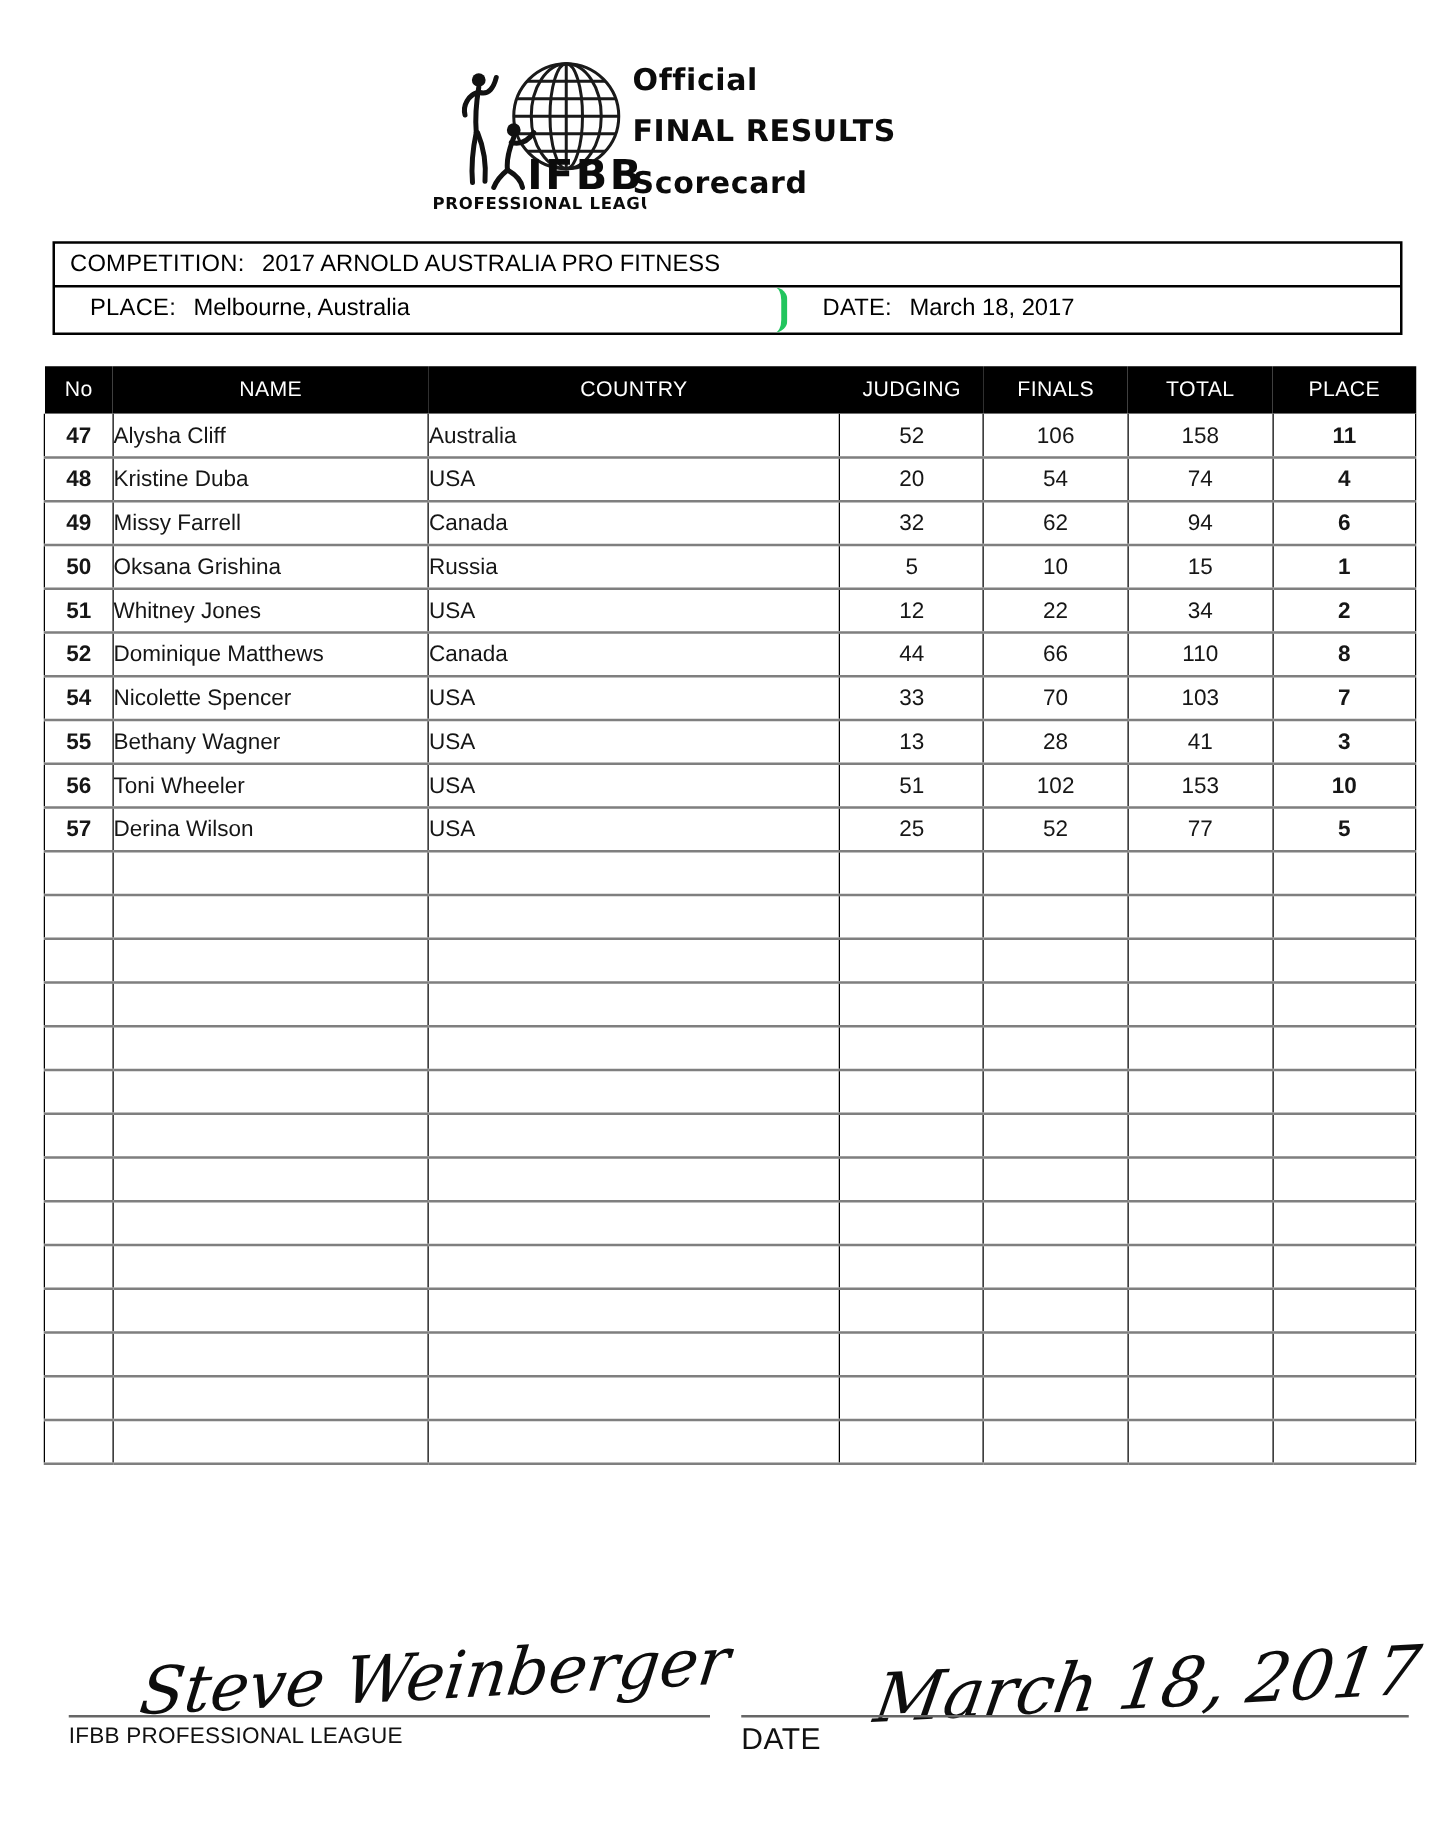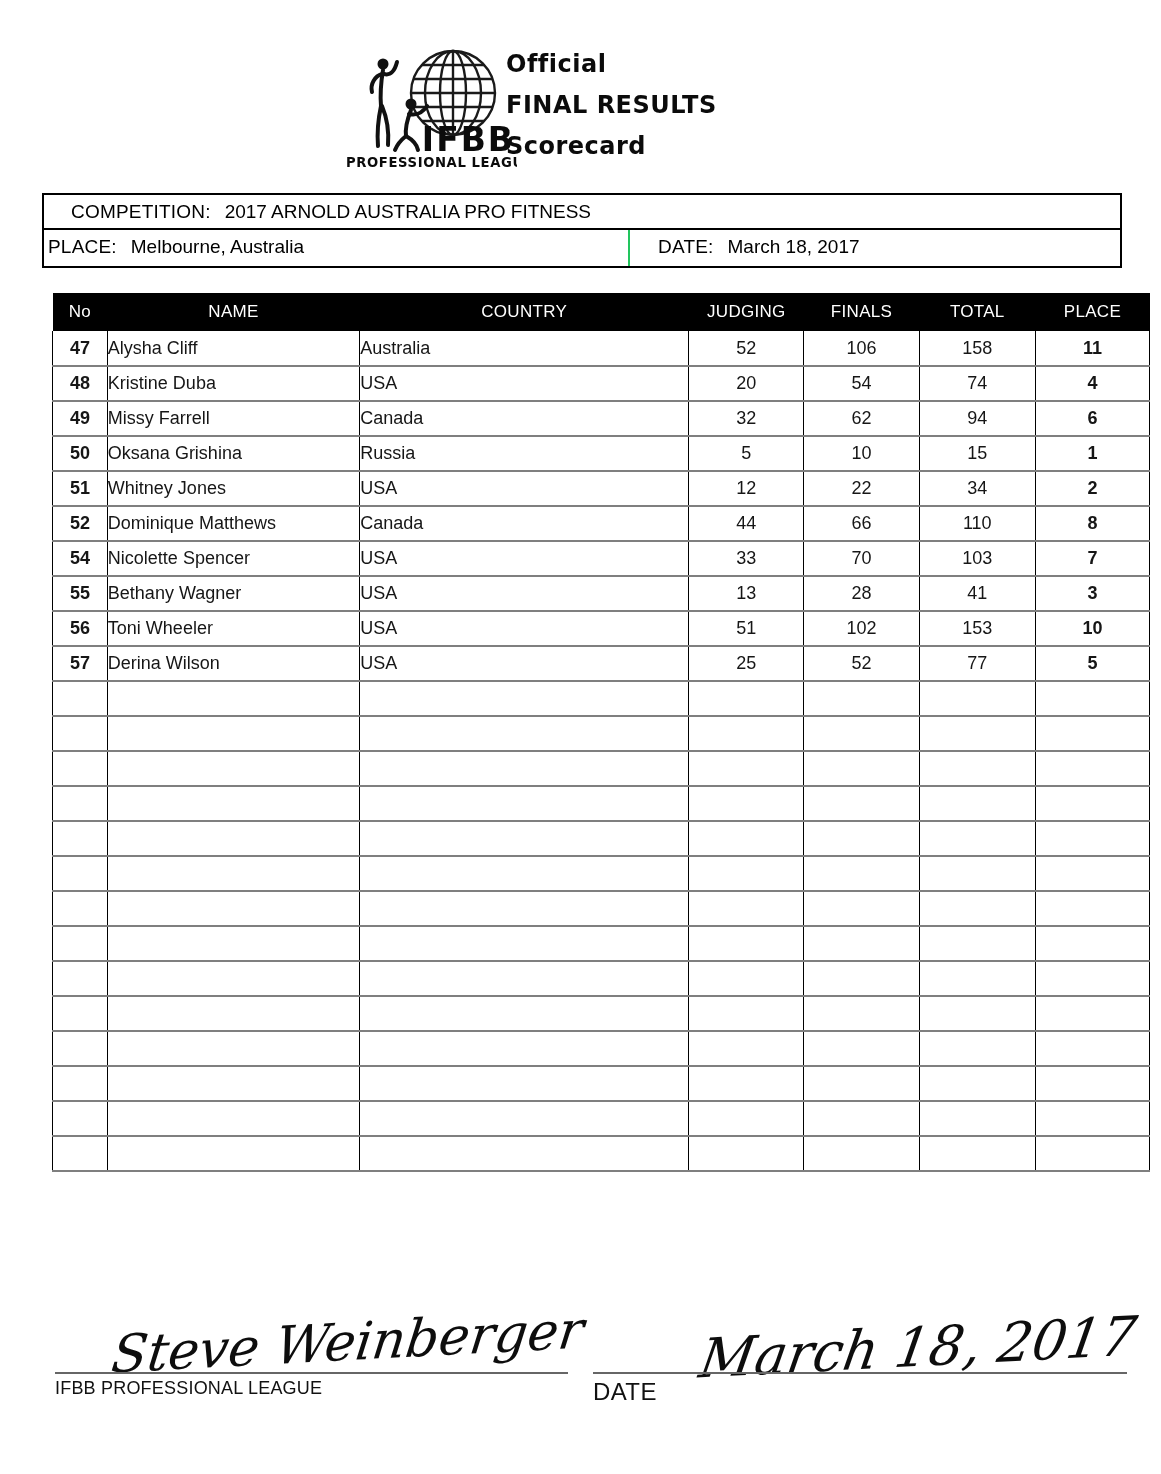--- a/index.html
+++ b/index.html
@@ -8,30 +8,30 @@
   .page { position:relative; width:1161px; height:1474px; background:#fff; overflow:hidden; }
 
   
   .logo { position:absolute; left:345px; top:48px; width:172px; height:122px; }
   .title-block { position:absolute; left:506px; top:44px; line-height:41px;
                  font-size:24px; font-weight:bold; letter-spacing:0.5px; color:#0b0b0b;
                  font-family:"DejaVu Sans","Liberation Sans",sans-serif; }
 
   
   .comp-box { position:absolute; left:42px; top:193px; width:1080px; border:2px solid #000; background:#fff; }
-  .comp-row1 { height:35px; line-height:33px; border-bottom:2px solid #000; padding-left:27px; font-size:19px; }
+  .comp-row1 { height:35px; line-height:33px; border-bottom:2px solid #000; padding-left:12px; font-size:19px; }
   .comp-row2 { display:flex; height:36px; line-height:34px; font-size:19px; }
-  .comp-cell-place { width:586px; border-right:2px solid #22c55e; padding-left:4px; }
+  .comp-cell-place { width:586px; border-right:5px solid #22c55e; padding-left:28px;border-radius:10px; }
   .comp-cell-date  { flex:1; padding-left:28px; }
   .lbl { letter-spacing:0.2px; }
   .val { margin-left:14px; }
 
   
   table.results { position:absolute; left:35px; top:293px; width:1098px;
-                  border-collapse:collapse; table-layout:fixed;margin-left:17px; }
+                  border-collapse:collapse; table-layout:fixed; }
   table.results th { background:#000; color:#fff; font-weight:normal; font-size:17px;
                      height:38px; text-align:center; letter-spacing:0.3px; }
   table.results td { height:35px; border-bottom:2px solid #7f7f7f; border-right:1px solid #000;
                      font-size:18px; color:#161616; background:#fff; }
   table.results td:first-child { border-left:1px solid #000; }
   td.c-no    { text-align:center; font-weight:bold; color:#000; }
   td.c-name, td.c-country { text-align:left; }
   td.c-num   { text-align:center; }
   td.c-place { text-align:center; font-weight:bold; color:#000; }
 

